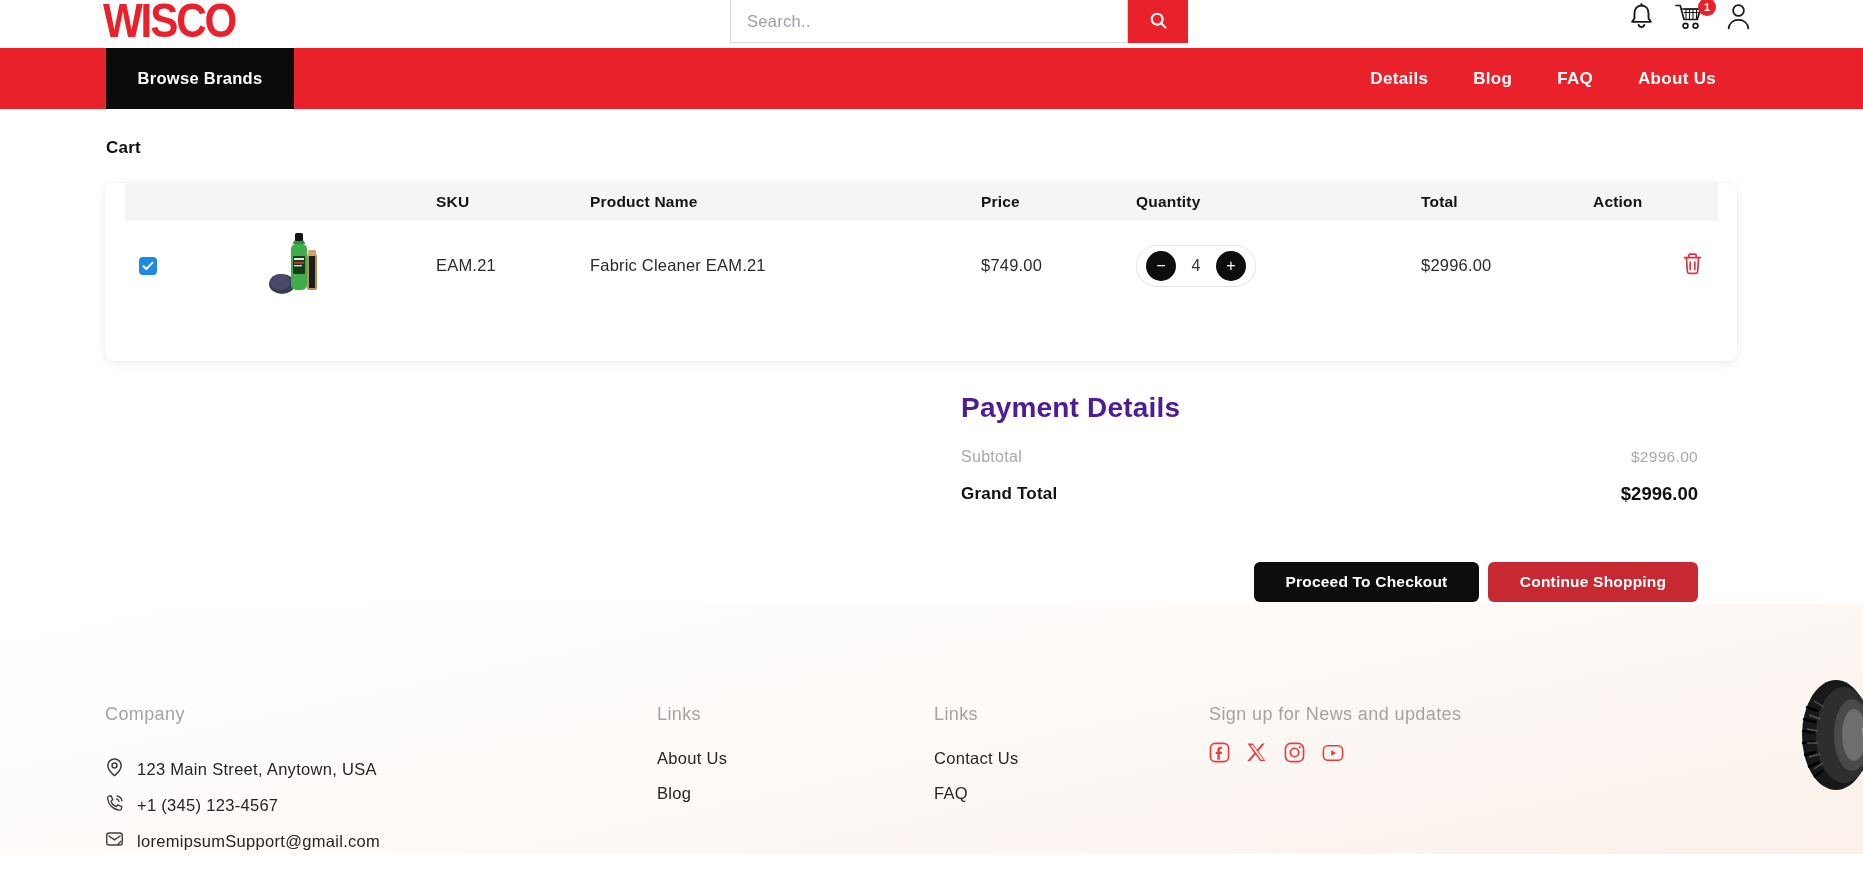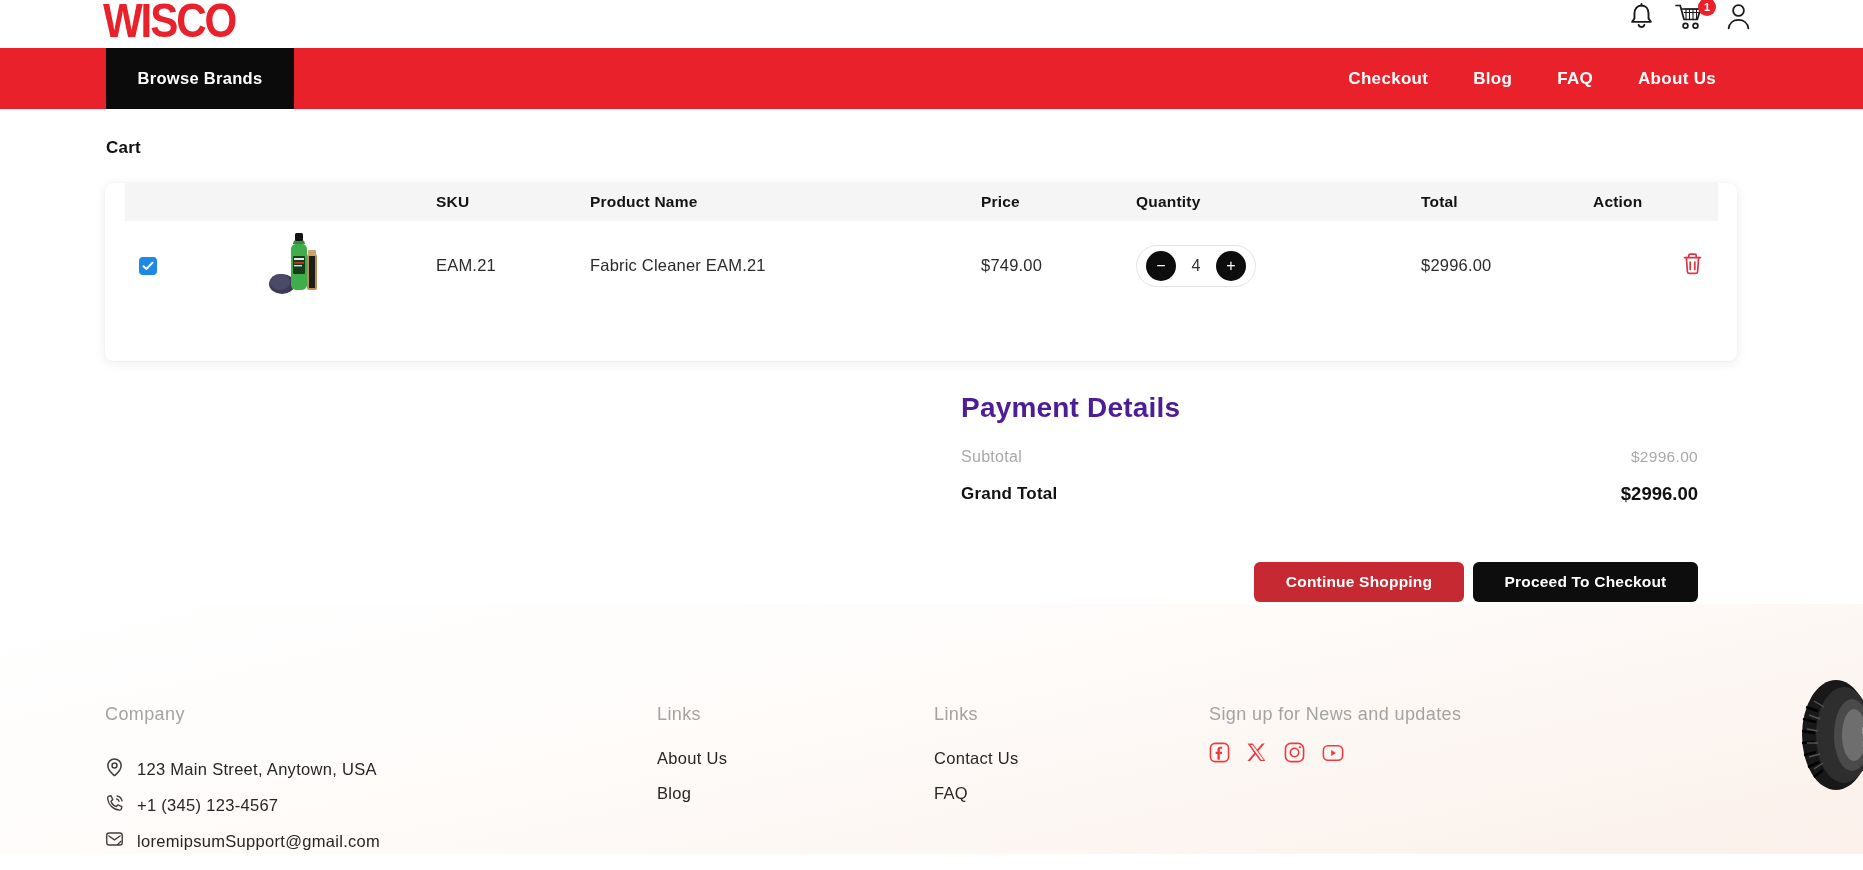--- a/index.html
+++ b/index.html
@@ -90,20 +90,31 @@
   .social-row{ margin-top:17px; display:flex; gap:17px; align-items:center; }
   .social{ display:inline-flex; cursor:pointer; }
   .tire{ position:absolute; top:53px; right:0; width:63px; height:135px; overflow:hidden; }
 </style>
 </head>
 <body>
 
 <div class="top-header">
   <div class="logo">WISCO</div>
 
+  <div class="search-wrap">
+    <input class="search-input" type="text" placeholder="Search.." style="">
+    <button class="search-btn">
+      <span>
+        <svg width="21" height="21" viewBox="0 0 24 24" fill="none" stroke="#fff" stroke-width="2.4" stroke-linecap="round">
+          <circle cx="10.5" cy="10.5" r="6.2"></circle>
+            <path d="M15.3 15.3l4.6 4.6"></path>
+        </svg>
+      </span>
+    </button>
+  </div>
 
   <div class="hdr-icons">
     <span class="hicon">
       <svg width="27" height="29" viewBox="0 0 24 26" fill="none" stroke="#1a1a1a" stroke-width="1.7" stroke-linejoin="round">
         <path d="M12 3.2c-4.1 0-6.3 3.1-6.3 7v4.6L3.6 17.8h16.8l-2.1-3V10.2c0-3.9-2.2-7-6.3-7z"></path>
         <path d="M9.4 20.5a2.7 2.7 0 0 0 5.2 0" stroke-linecap="round"></path>
         <path d="M12 3.2V1.8" stroke-linecap="round"></path>
       </svg>
     </span>
     <span class="hicon">
@@ -120,21 +131,21 @@
         <circle cx="13" cy="8.2" r="5.2"></circle>
         <path d="M3.5 25.5c.6-5.3 4.6-8.3 9.5-8.3s8.9 3 9.5 8.3"></path>
       </svg>
     </span>
   </div>
 </div>
 
 <div class="navbar">
   <button class="browse-btn">Browse Brands</button>
   <div class="nav-links">
-    <a class="nav-link">Checkout</a>
+    <a class="nav-link">Details</a>
     <a class="nav-link">Blog</a>
     <a class="nav-link">FAQ</a>
     <a class="nav-link">About Us</a>
   </div>
 </div>
 
 <div class="main">
   <div class="cart-title">Cart</div>
 
   <div class="cart-card">
@@ -202,22 +213,22 @@
       <span class="lbl">Subtotal</span>
       <span class="val">$2996.00</span>
     </div>
     <div class="pay-row grand">
       <span class="lbl">Grand Total</span>
       <span class="val">$2996.00</span>
     </div>
   </div>
 
   <div class="btn-row">
+    <button class="btn btn-checkout">Proceed To Checkout</button>
     <button class="btn btn-continue">Continue Shopping</button>
-    <button class="btn btn-checkout">Proceed To Checkout</button>
   </div>
 </div>
 
 <div class="footer">
 
   <div class="fcol company">
     <div class="fhead">Company</div>
     <div class="contact-list">
       <div class="contact-row">
         <span>

